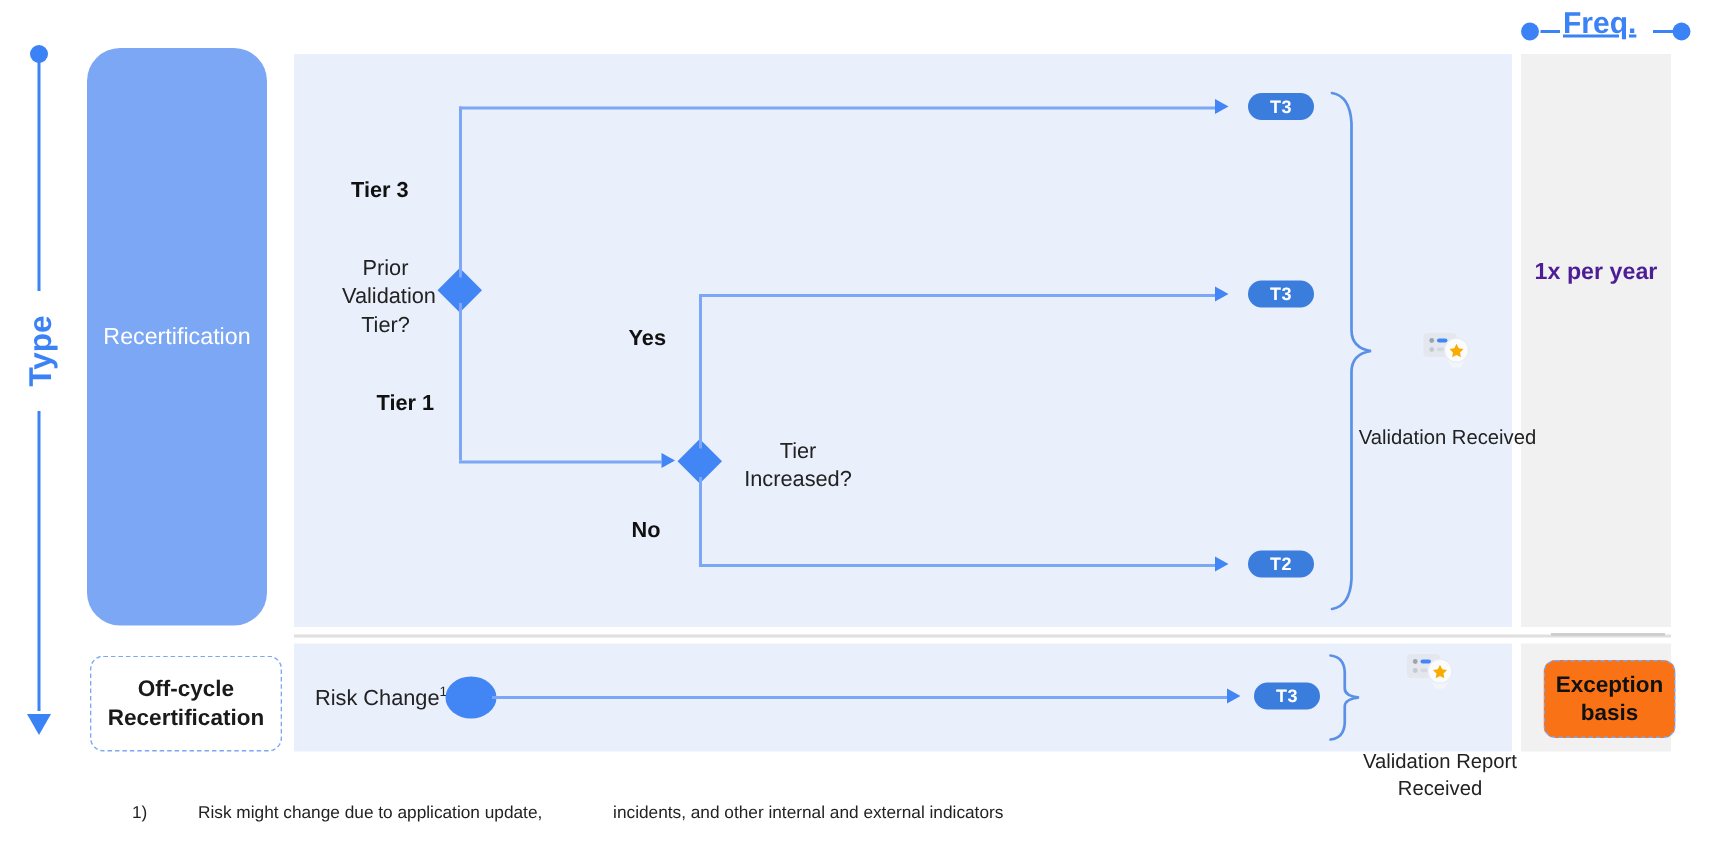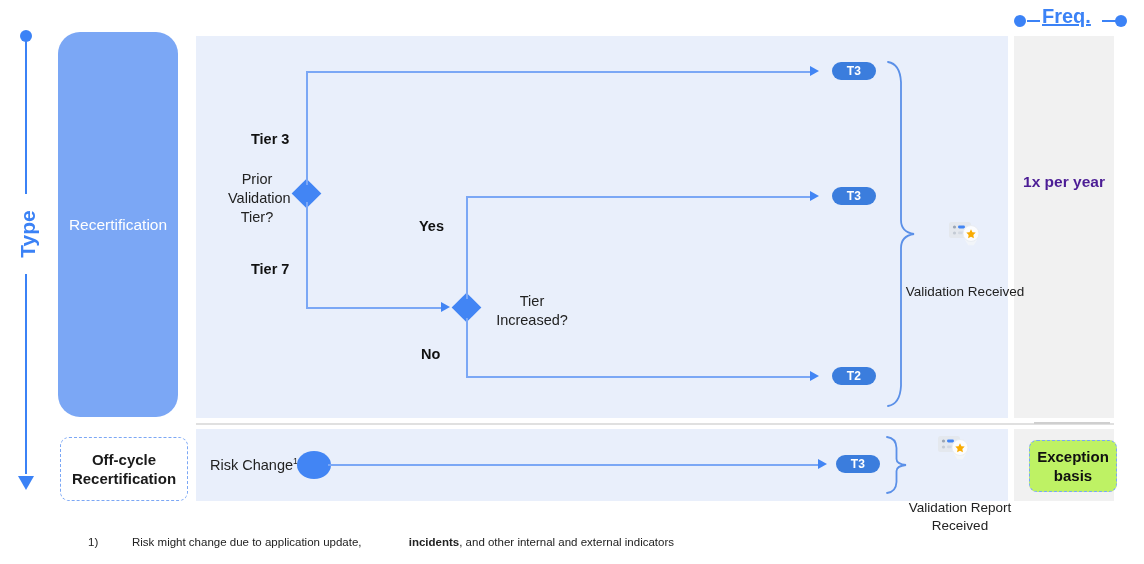--- a/index.html
+++ b/index.html
@@ -117,37 +117,37 @@
     position:absolute;text-align:center;font-size:13.5px;color:#222;line-height:1.3;
     width:120px;
     margin-top:40px;
   }
   .freq-text{
     position:absolute;text-align:center;font-size:15.5px;font-weight:600;color:#4c1d95;
     line-height:1.32;width:100px;
   }
   #exception-box{
     left:1029px;top:440px;width:86px;height:50px;
-    border:1.6px dashed #7BA7F5;border-radius:8px;background:#bef264;
+    border:1.6px dashed #7BA7F5;border-radius:8px;background:#f97316;
     display:flex;align-items:center;justify-content:center;
     font-size:15px;font-weight:600;color:#111;text-align:center;line-height:1.28;
   }
   #freq-sep{left:1034px;top:422px;width:76px;height:1.5px;background:#CFCFCF;}
 
   .startnode{
     position:absolute;width:34px;height:28px;border-radius:50%;background:#4285F4;
   }
 
   
   .cert-icon{position:absolute;width:40px;height:30px;}
 
   
   #footnote{left:88px;top:536px;width:1000px;font-size:11.5px;color:#222;}
   #footnote .fn-num{display:inline-block;width:44px;}
-  #footnote b{font-weight:700;padding-left:44px;}
+  #footnote b{font-weight:400;padding-left:44px;}
   sup{font-size:9px;vertical-align:super;}
 </style>
 </head>
 <body>
 
 <div class="abs" id="type-axis">
   <div class="dot"></div>
   <div class="stem"></div>
   <div class="arrowhead"></div>
   <div class="axis-label">Type</div>
@@ -183,23 +183,23 @@
 <div class="abs" id="process-panel-offcycle"></div>
 <div class="abs" id="freq-panel-offcycle"></div>
 
 <div class="flowtext" style="left:228px;top:170px;width:58px;text-align:center;">Prior Validation Tier?</div>
 
 <div class="diamond" style="left:296px;top:183px;"></div>
 
 <div class="vline" style="left:306px;top:71px;height:114px;"></div>
 <div class="vline" style="left:306px;top:202px;height:105px;"></div>
 
-<div class="flowlabel" style="left:251px;top:119px;margin-top:12px;">Tier 3</div>
-
-<div class="flowlabel" style="left:251px;top:261px;">Tier 7</div>
+<div class="flowlabel" style="left:234px;top:119px;">Tier 3</div>
+
+<div class="flowlabel" style="left:251px;top:261px;">Tier 1</div>
 
 <div class="hline" style="left:306px;top:71px;width:504px;"></div>
 <div class="arrowR" style="left:810px;top:65.5px;"></div>
 <div class="pill" style="left:832px;top:62px;">T3</div>
 
 <div class="hline" style="left:306px;top:307px;width:135px;"></div>
 <div class="arrowR" style="left:441px;top:301.5px;"></div>
 
 <div class="diamond" style="left:456px;top:297px;"></div>
 <div class="flowtext" style="left:489px;top:292px;width:86px;text-align:center;">Tier Increased?</div>

